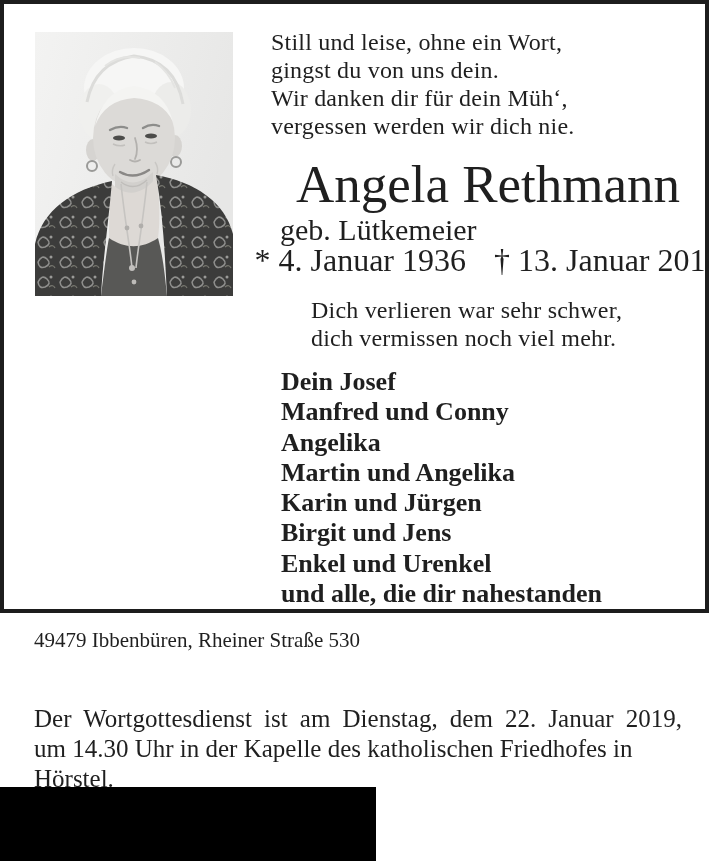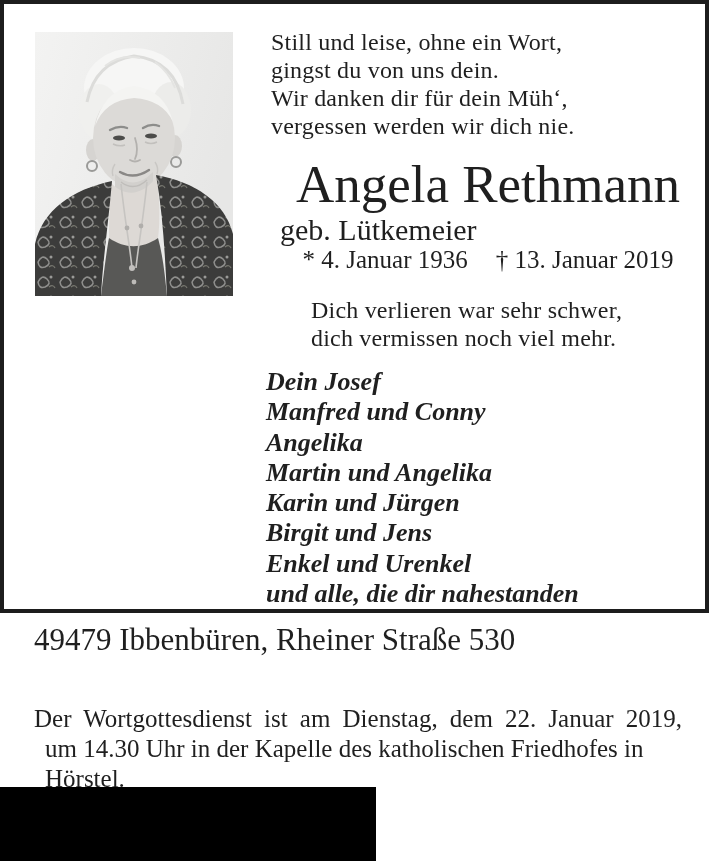--- a/index.html
+++ b/index.html
@@ -39,46 +39,46 @@
     text-align: center; white-space: nowrap;
   }
   .maiden-name {
     position: absolute; top: 213px;
     font-size: 30px; line-height: 26px;
     text-align: left;
   }
   .dates {
     position: absolute; top: 242px;
     display: flex; justify-content: center; gap: 28px;
-    font-size: 25px; line-height: 28px;
+    font-size: 32px; line-height: 28px;
     white-space: nowrap;
   }
   .verse {
     position: absolute; left: 267px; top: 292px;
     font-size: 24px; line-height: 28px;
     letter-spacing: 0.2px; white-space: nowrap; margin-left: 40px;
   }
   .mourners {
-    position: absolute; left: 262px; top: 363px;
+    position: absolute; left: 277px; top: 363px;
     font-size: 26px; line-height: 30.3px;
-    font-weight: bold; font-style: italic;
+    font-weight: bold; 
     white-space: nowrap;
   }
   .address {
     position: absolute; left: 30px; top: 622px;
-    font-size: 31px; line-height: 28px;
+    font-size: 21px; line-height: 28px;
     white-space: nowrap;
   }
   .service {
     position: absolute; left: 30px; top: 661px;
     width: 648px;
     font-size: 25px; line-height: 30px;
   }
   .service .l1 { text-align: justify; text-align-last: justify; margin-top: 39px; }
-  .service .l2 { text-align: left; margin-left: 11px; }
+  .service .l2 { text-align: left; }
   .closing {
     position: absolute; left: 30px; top: 731px;
     font-size: 25px; line-height: 28px;
     white-space: nowrap;
   }
   .redaction {
     position: absolute; left: 0; top: 787px;
     width: 376px; height: 74px;
     background: #000000;
   }

